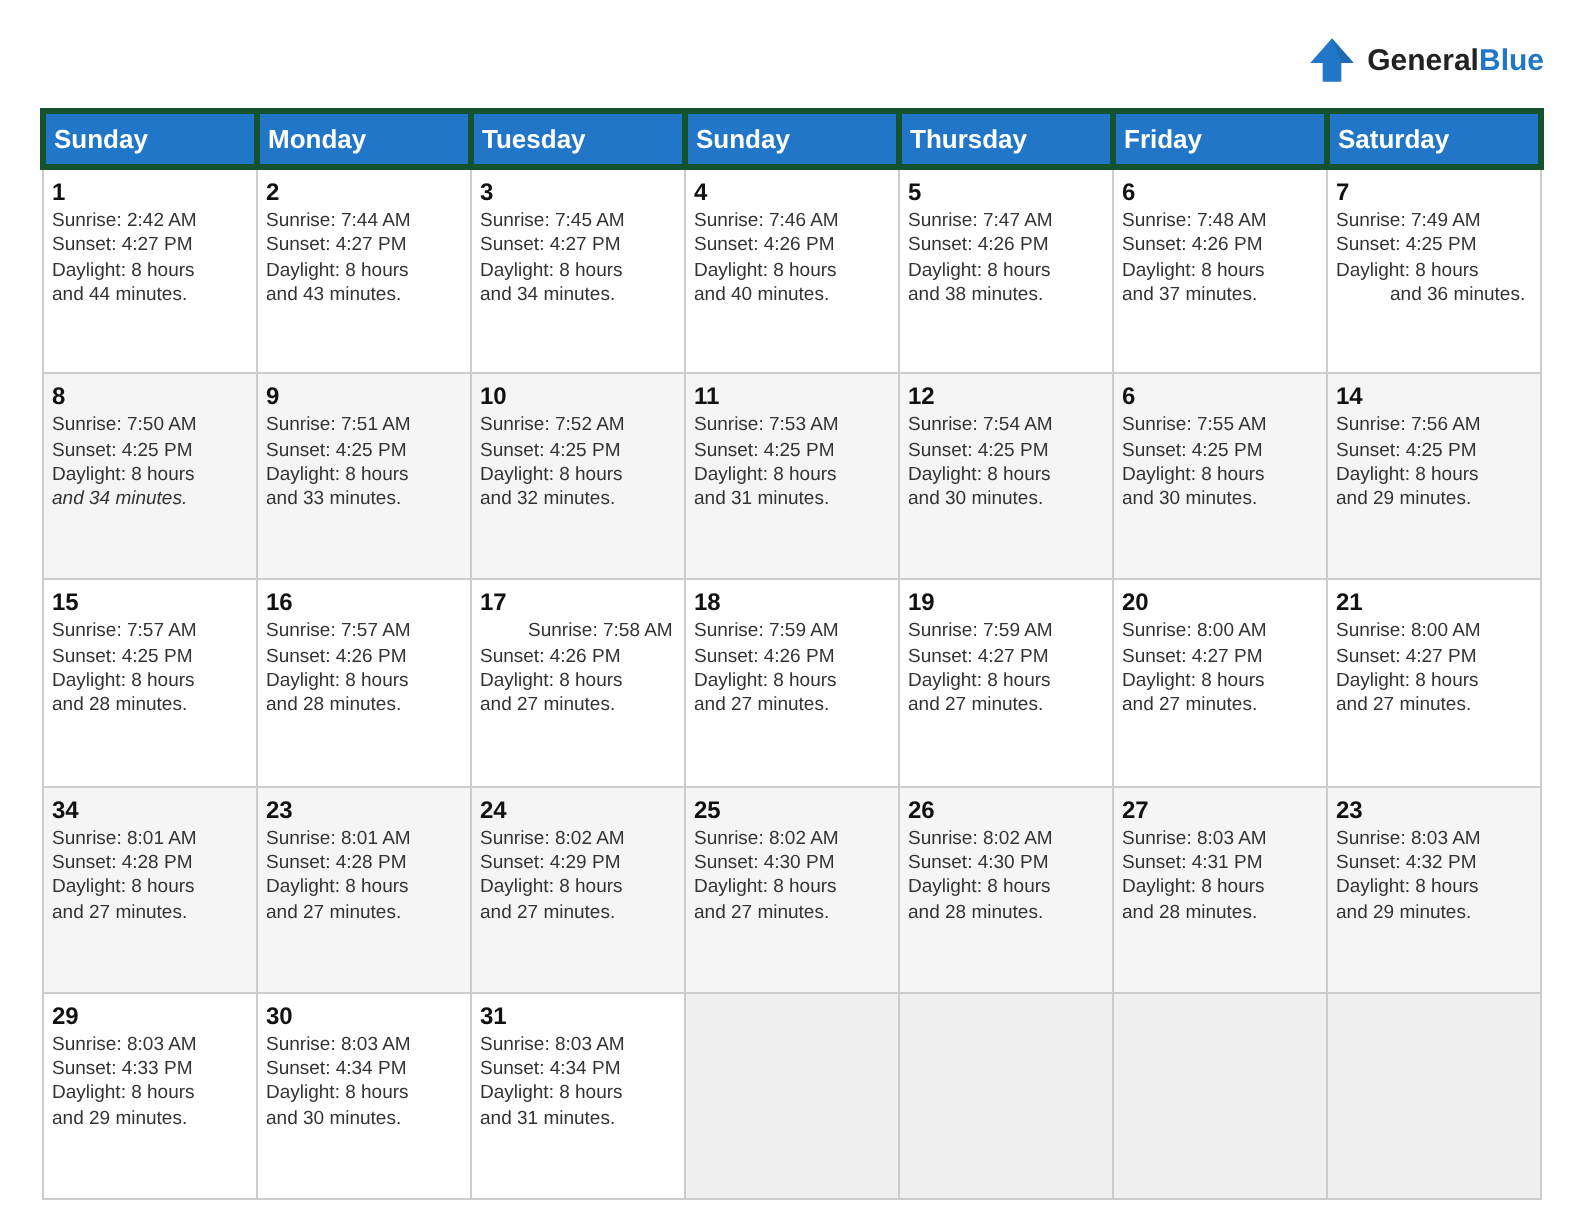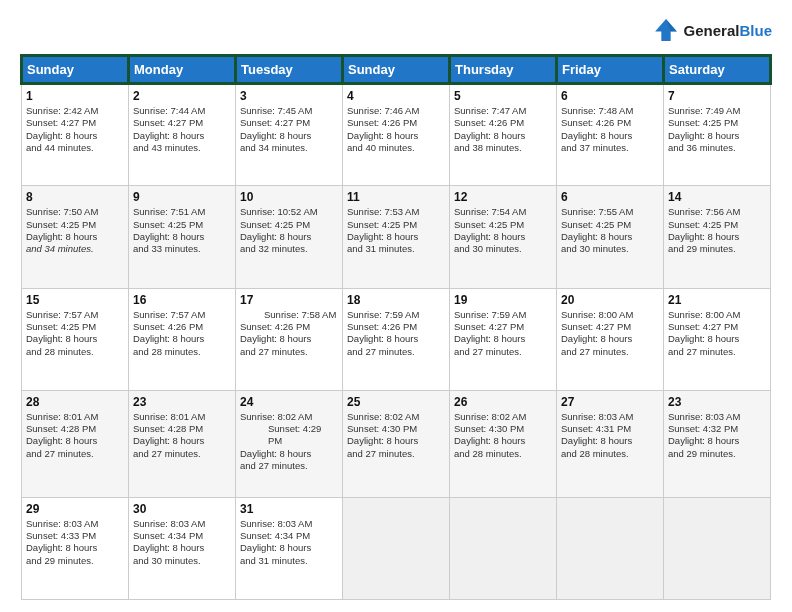--- a/index.html
+++ b/index.html
@@ -154,41 +154,41 @@
             <span style="display: block; line-height: 1.3;">Sunrise: 7:48 AM</span>
             <span style="display: block; line-height: 1.3;">Sunset: 4:26 PM</span>
             <span style="display: block; line-height: 1.3;">Daylight: 8 hours</span>
             <span style="display: block; line-height: 1.3;">and 37 minutes.</span>
           </td>
           <td>
             <span class="day-num">7</span>
             <span style="display: block; line-height: 1.3;">Sunrise: 7:49 AM</span>
             <span style="display: block; line-height: 1.3;">Sunset: 4:25 PM</span>
             <span style="display: block; line-height: 1.3;">Daylight: 8 hours</span>
-            <span style="display: block; line-height: 1.3;">and 36 minutes.</span>
+            <span style="display: block; line-height: 1.3; margin-left: 27px;">and 36 minutes.</span>
           </td>
         </tr>
         <tr>
           <td>
             <span class="day-num">8</span>
             <span style="display: block; line-height: 1.3;">Sunrise: 7:50 AM</span>
             <span style="display: block; line-height: 1.3;">Sunset: 4:25 PM</span>
             <span style="display: block; line-height: 1.3;">Daylight: 8 hours</span>
             <span style="display: block; line-height: 1.3; font-style: italic;">and 34 minutes.</span>
           </td>
           <td>
             <span class="day-num">9</span>
             <span style="display: block; line-height: 1.3;">Sunrise: 7:51 AM</span>
             <span style="display: block; line-height: 1.3;">Sunset: 4:25 PM</span>
             <span style="display: block; line-height: 1.3;">Daylight: 8 hours</span>
             <span style="display: block; line-height: 1.3;">and 33 minutes.</span>
           </td>
           <td>
             <span class="day-num">10</span>
-            <span style="display: block; line-height: 1.3;">Sunrise: 10:52 AM</span>
+            <span style="display: block; line-height: 1.3;">Sunrise: 7:52 AM</span>
             <span style="display: block; line-height: 1.3;">Sunset: 4:25 PM</span>
             <span style="display: block; line-height: 1.3;">Daylight: 8 hours</span>
             <span style="display: block; line-height: 1.3;">and 32 minutes.</span>
           </td>
           <td>
             <span class="day-num">11</span>
             <span style="display: block; line-height: 1.3;">Sunrise: 7:53 AM</span>
             <span style="display: block; line-height: 1.3;">Sunset: 4:25 PM</span>
             <span style="display: block; line-height: 1.3;">Daylight: 8 hours</span>
             <span style="display: block; line-height: 1.3;">and 31 minutes.</span>
@@ -261,37 +261,37 @@
           <td>
             <span class="day-num">21</span>
             <span style="display: block; line-height: 1.3;">Sunrise: 8:00 AM</span>
             <span style="display: block; line-height: 1.3;">Sunset: 4:27 PM</span>
             <span style="display: block; line-height: 1.3;">Daylight: 8 hours</span>
             <span style="display: block; line-height: 1.3;">and 27 minutes.</span>
           </td>
         </tr>
         <tr>
           <td>
-            <span class="day-num">28</span>
+            <span class="day-num">34</span>
             <span style="display: block; line-height: 1.3;">Sunrise: 8:01 AM</span>
             <span style="display: block; line-height: 1.3;">Sunset: 4:28 PM</span>
             <span style="display: block; line-height: 1.3;">Daylight: 8 hours</span>
             <span style="display: block; line-height: 1.3;">and 27 minutes.</span>
           </td>
           <td>
             <span class="day-num">23</span>
             <span style="display: block; line-height: 1.3;">Sunrise: 8:01 AM</span>
             <span style="display: block; line-height: 1.3;">Sunset: 4:28 PM</span>
             <span style="display: block; line-height: 1.3;">Daylight: 8 hours</span>
             <span style="display: block; line-height: 1.3;">and 27 minutes.</span>
           </td>
           <td>
             <span class="day-num">24</span>
             <span style="display: block; line-height: 1.3;">Sunrise: 8:02 AM</span>
-            <span style="display: block; line-height: 1.3; margin-left: 28px;">Sunset: 4:29 PM</span>
+            <span style="display: block; line-height: 1.3;">Sunset: 4:29 PM</span>
             <span style="display: block; line-height: 1.3;">Daylight: 8 hours</span>
             <span style="display: block; line-height: 1.3;">and 27 minutes.</span>
           </td>
           <td>
             <span class="day-num">25</span>
             <span style="display: block; line-height: 1.3;">Sunrise: 8:02 AM</span>
             <span style="display: block; line-height: 1.3;">Sunset: 4:30 PM</span>
             <span style="display: block; line-height: 1.3;">Daylight: 8 hours</span>
             <span style="display: block; line-height: 1.3;">and 27 minutes.</span>
           </td>

